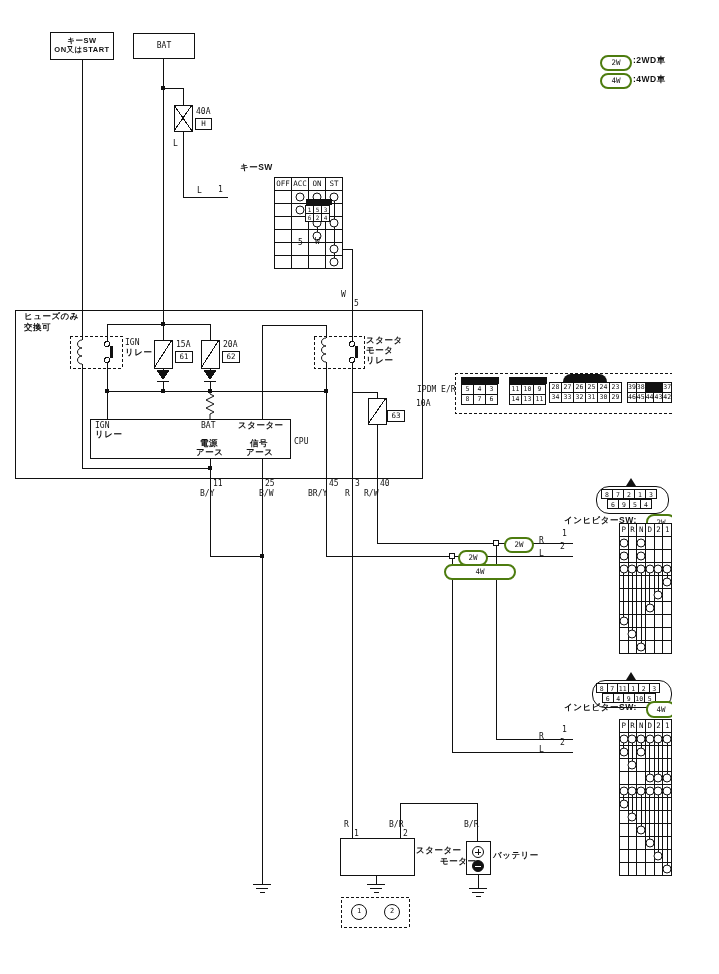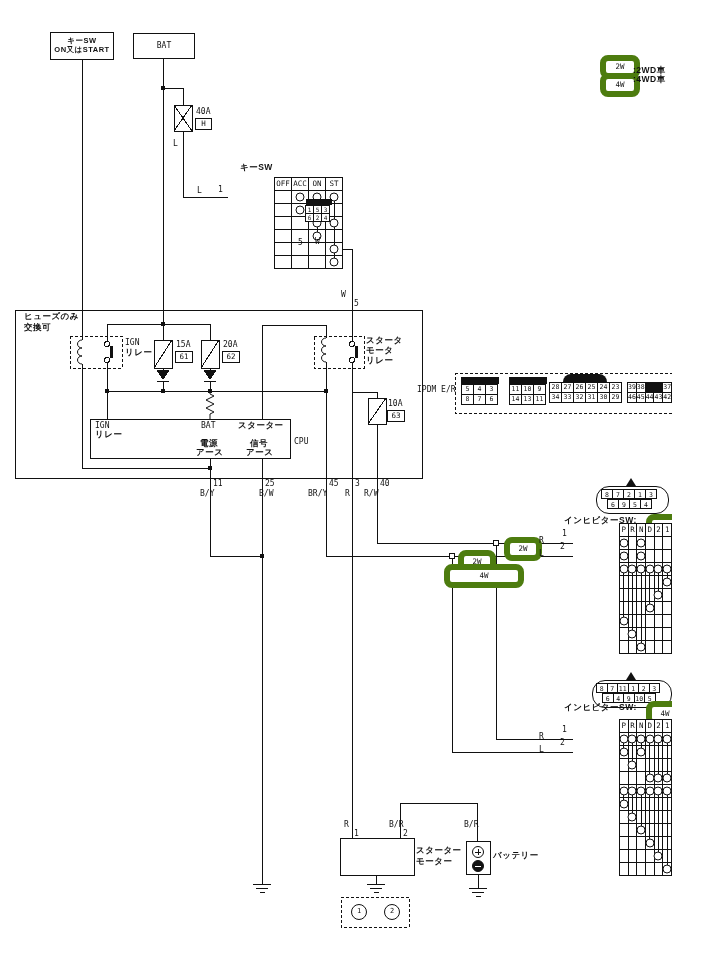--- a/index.html
+++ b/index.html
@@ -5,21 +5,21 @@
   html,body{margin:0;padding:0;background:#fff;}
   #diagram{position:relative;width:672px;height:974px;background:#fff;overflow:hidden;
            font-family:"DejaVu Sans Mono",monospace;color:#111;}
   #wires{position:absolute;left:0;top:0;}
   .lbl{position:absolute;font:8px/1.15 "DejaVu Sans Mono",monospace;white-space:pre;color:#111;}
   .jp{font:8.5px/1.15 "Liberation Sans","DejaVu Sans",sans-serif;font-weight:bold;letter-spacing:.5px;}
   .bx{position:absolute;border:1.5px solid #111;background:#fff;display:flex;flex-direction:column;
       align-items:center;justify-content:center;text-align:center;}
   .codebox{position:absolute;border:1px solid #111;background:#fff;font:7.5px/1 "DejaVu Sans Mono",monospace;
       text-align:center;padding:1px 0;}
-  .tag{position:absolute;border:6px solid #4d7c0f;border-radius:8px;background:#fff;
+  .tag{position:absolute;border:2px solid #4d7c0f;border-radius:8px;background:#fff;
       font:7.5px/12px "DejaVu Sans Mono",monospace;text-align:center;}
   
   .swt{position:absolute;margin-left:46px;}
   .swt table{border-collapse:collapse;background:#fff;}
   .swt td{border:1px solid #111;width:16px;height:12px;padding:0;position:relative;
       font:7.5px/1 "DejaVu Sans Mono",monospace;text-align:center;vertical-align:middle;}
   .swt .vt{position:absolute;left:calc(50% - .5px);top:-1px;width:1px;height:calc(50% + 1px);background:#111;}
   .swt .vb{position:absolute;left:calc(50% - .5px);top:50%;width:1px;height:calc(50% + 1px);background:#111;}
   .swt .cir{position:absolute;left:50%;top:50%;width:9px;height:9px;transform:translate(-50%,-50%);
       border:1px solid #111;border-radius:50%;background:#fff;box-sizing:border-box;}
@@ -269,36 +269,36 @@
           <tr>
             <td>6</td>
             <td>2</td>
             <td>4</td>
           </tr>
         </tbody>
       </table>
     </div>
 
   <div class="tag" style="left:600px;top:55px;width:28px;height:12px;">2W</div>
-  <div class="lbl jp" style="left:633px;top:66px;">:2WD車</div>
+  <div class="lbl jp" style="left:633px;top:56px;">:2WD車</div>
   <div class="tag" style="left:600px;top:73px;width:28px;height:12px;">4W</div>
   <div class="lbl jp" style="left:633px;top:75px;">:4WD車</div>
 
   <div class="lbl jp" style="left:24px;top:312px;">ヒューズのみ</div>
   <div class="lbl jp" style="left:24px;top:323px;">交換可</div>
   <div class="lbl" style="left:125px;top:338px;">IGN</div>
   <div class="lbl jp" style="left:125px;top:348px;">リレー</div>
   <div class="lbl" style="left:176px;top:340px;">15A</div>
   <div class="codebox" style="left:175px;top:351px;width:16px;">61</div>
   <div class="lbl" style="left:223px;top:340px;">20A</div>
   <div class="codebox" style="left:222px;top:351px;width:16px;">62</div>
   <div class="lbl jp" style="left:366px;top:336px;">スタータ</div>
   <div class="lbl jp" style="left:366px;top:346px;">モータ</div>
   <div class="lbl jp" style="left:366px;top:356px;">リレー</div>
-  <div class="lbl" style="left:388px;top:399px;">10A</div>
+  <div class="lbl" style="left:388px;top:399px;padding-left:28px;">10A</div>
   <div class="codebox" style="left:387px;top:410px;width:16px;">63</div>
   <div class="lbl" style="left:417px;top:385px;">IPDM E/R</div>
 
   <div class="blackbar" style="left:461px;top:377px;width:38px;height:7px;"></div>
   <div class="mini" style="left:461px;top:384px;">
       <table>
         <tbody>
           <tr>
             <td>5</td>
             <td>4</td>
@@ -862,18 +862,18 @@
       </table>
     </div>
 
   <div class="lbl" style="left:344px;top:820px;">R</div>
   <div class="lbl" style="left:354px;top:829px;">1</div>
   <div class="lbl" style="left:389px;top:820px;">B/R</div>
   <div class="lbl" style="left:403px;top:829px;">2</div>
   <div class="lbl" style="left:464px;top:820px;">B/R</div>
   <div class="bx" style="left:340px;top:838px;width:73px;height:36px;border-width:1px;"></div>
   <div class="lbl jp" style="left:416px;top:846px;">スターター</div>
-  <div class="lbl jp" style="left:416px;top:857px;">モーター</div>
+  <div class="lbl jp" style="left:440px;top:857px;">モーター</div>
   <div class="lbl jp" style="left:493px;top:851px;">バッテリー</div>
   <div class="cnum" style="left:352px;top:908px;">1</div>
   <div class="cnum" style="left:385px;top:908px;">2</div>
 
 </div>
 
 </body></html>

